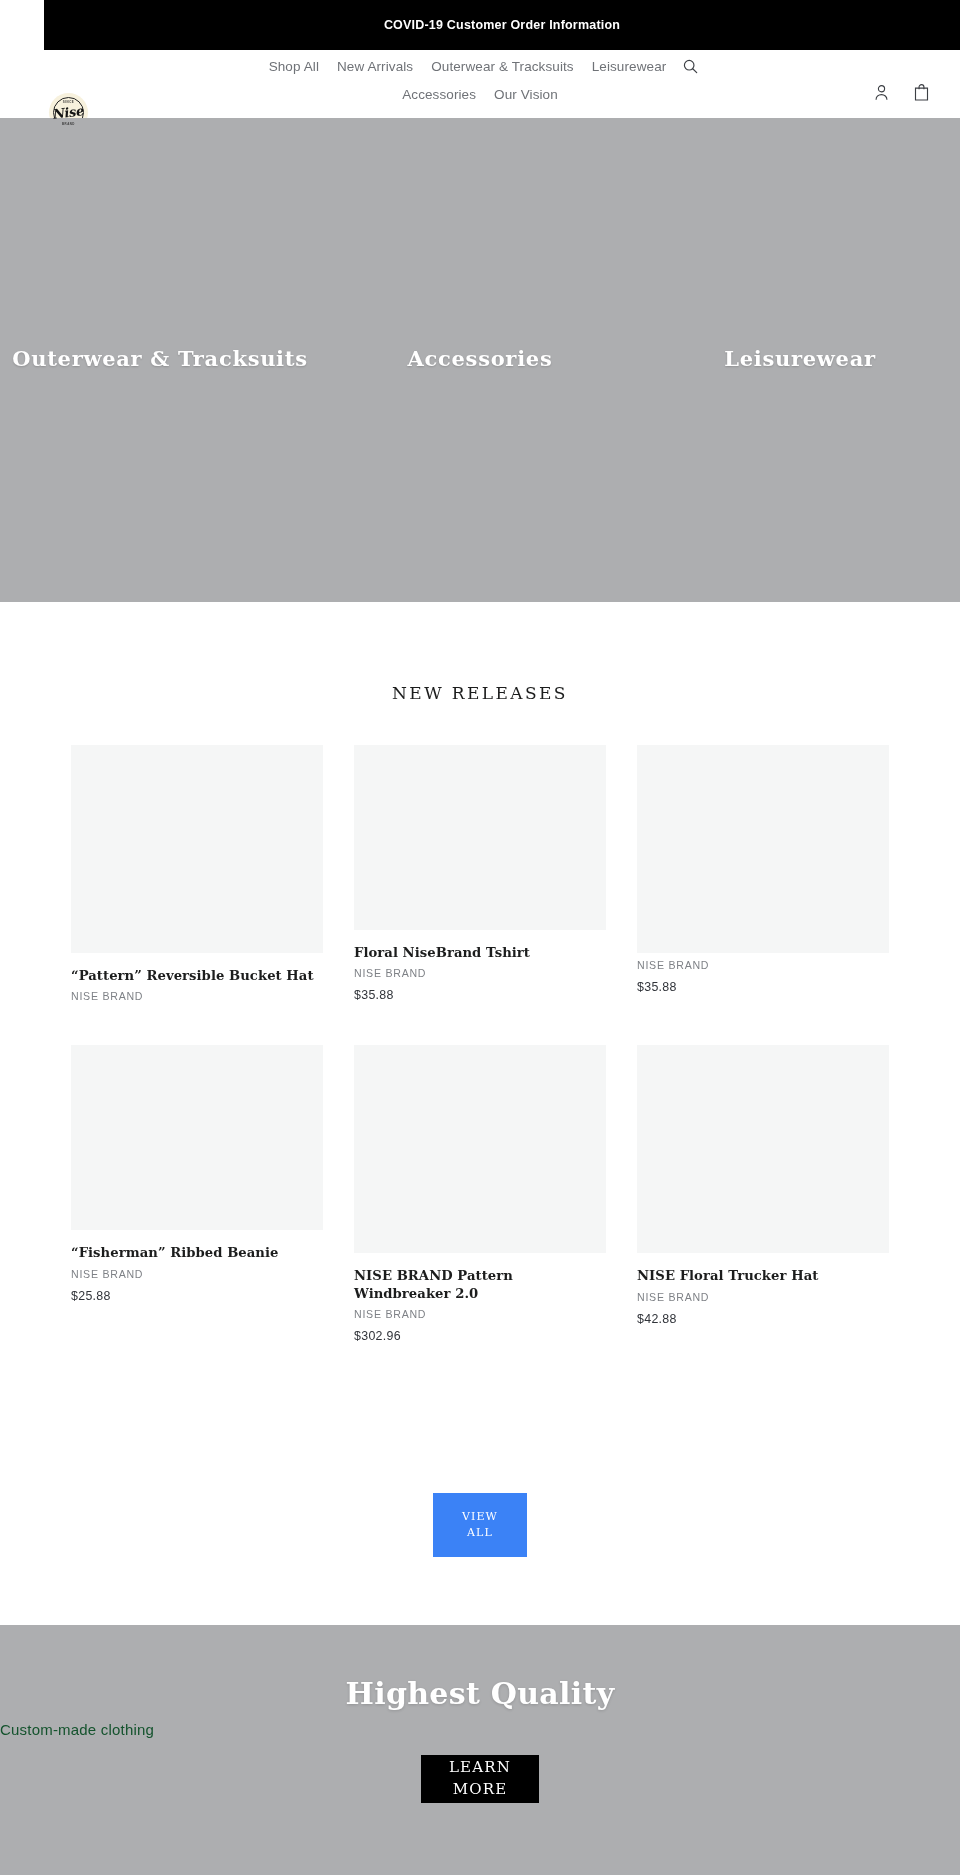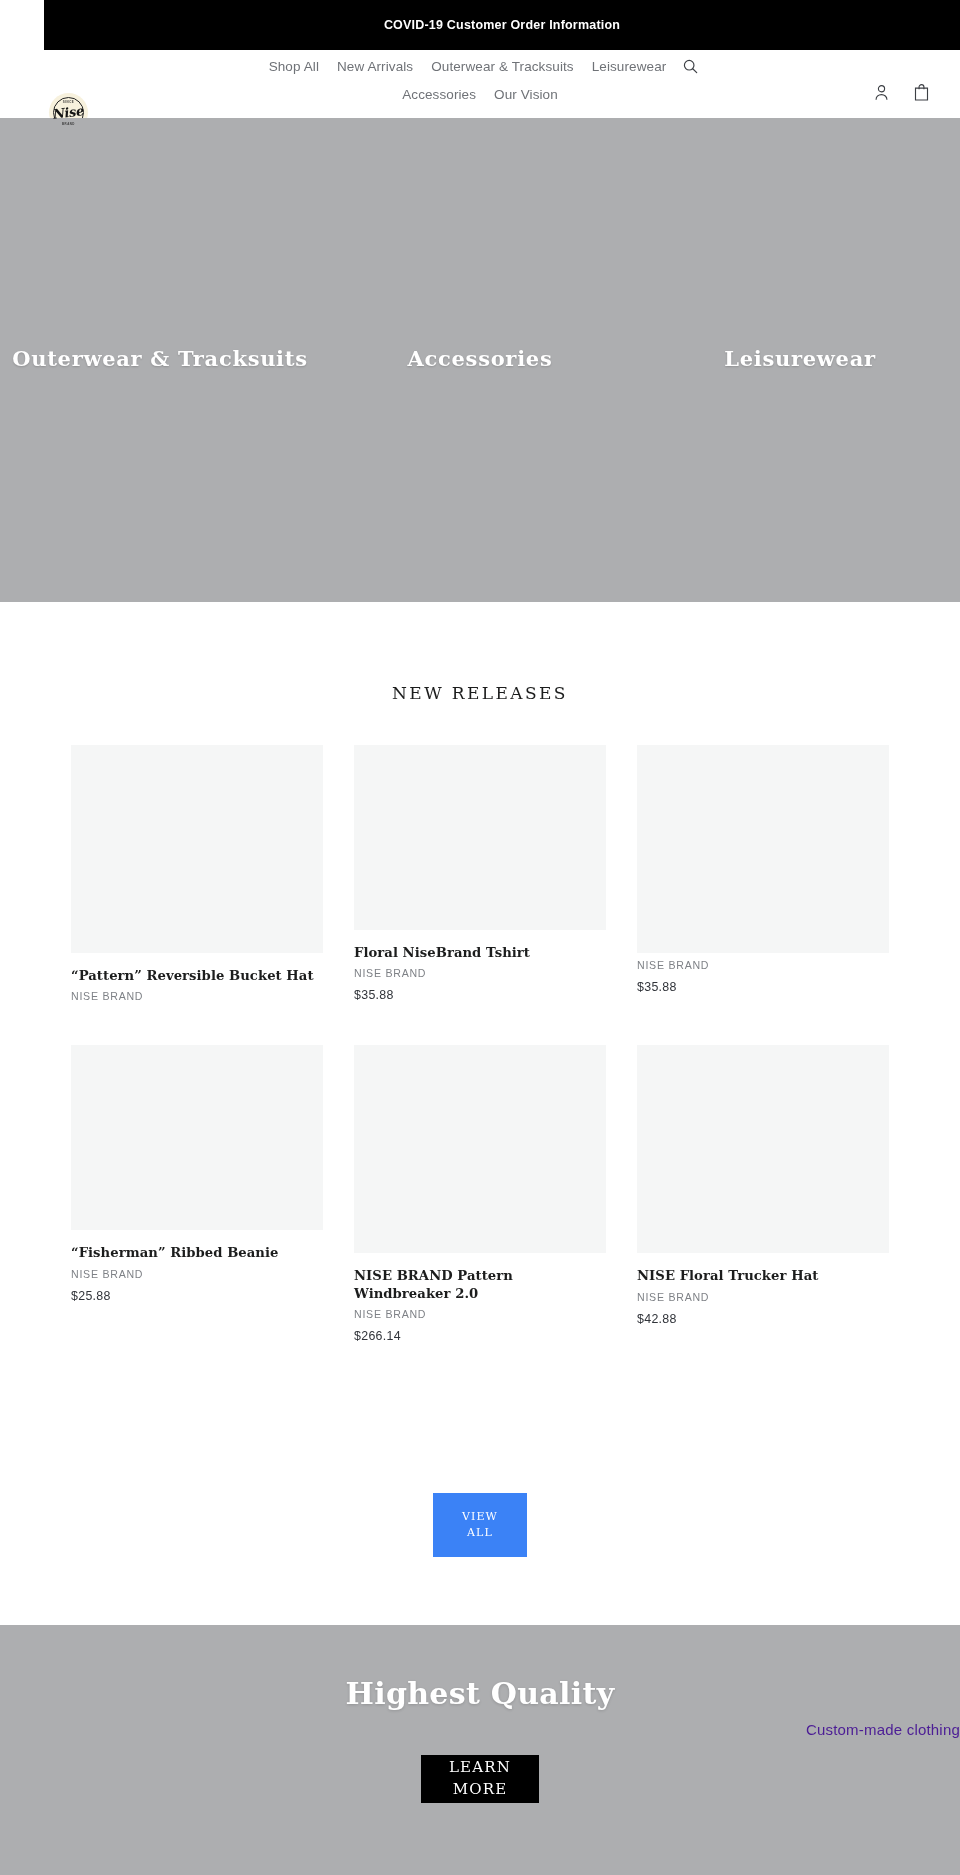--- a/index.html
+++ b/index.html
@@ -172,23 +172,23 @@
     text-align:center;
     font-family:"DejaVu Serif", serif;
     font-weight:bold;
     font-size:30px;
     color:#ffffff;
     letter-spacing:0.3px;
     text-shadow:0 1px 3px rgba(0,0,0,0.16);
   }
   .promo-sub {
     position:absolute; left:0; right:0; top:96px;
-    text-align:right;
+    text-align:left;
     font-size:15px;
-    color:#4c1d95;
+    color:#14532d;
     letter-spacing:0.2px;
   }
   .promo-btn {
     position:absolute; left:421px; top:1755px;
     width:118px; height:48px;
     background:#000000; color:#ffffff;
     display:flex; flex-direction:column;
     align-items:center; justify-content:center;
     font-family:"DejaVu Serif", serif;
     font-size:15px; letter-spacing:1.2px; line-height:1.45;
@@ -292,21 +292,21 @@
       <a class="card">
         <div class="card-img" style="height:185px;"></div>
         <div class="card-title">“Fisherman” Ribbed Beanie</div>
         <div class="card-vendor">NISE BRAND</div>
         <div class="card-price">$25.88</div>
       </a>
       <a class="card">
         <div class="card-img" style="height:208px;"></div>
         <div class="card-title">NISE BRAND Pattern Windbreaker 2.0</div>
         <div class="card-vendor">NISE BRAND</div>
-        <div class="card-price">$266.14</div>
+        <div class="card-price">$302.96</div>
       </a>
       <a class="card">
         <div class="card-img" style="height:208px;"></div>
         <div class="card-title">NISE Floral Trucker Hat</div>
         <div class="card-vendor">NISE BRAND</div>
         <div class="card-price">$42.88</div>
       </a>
     </div>
 
   </div>

